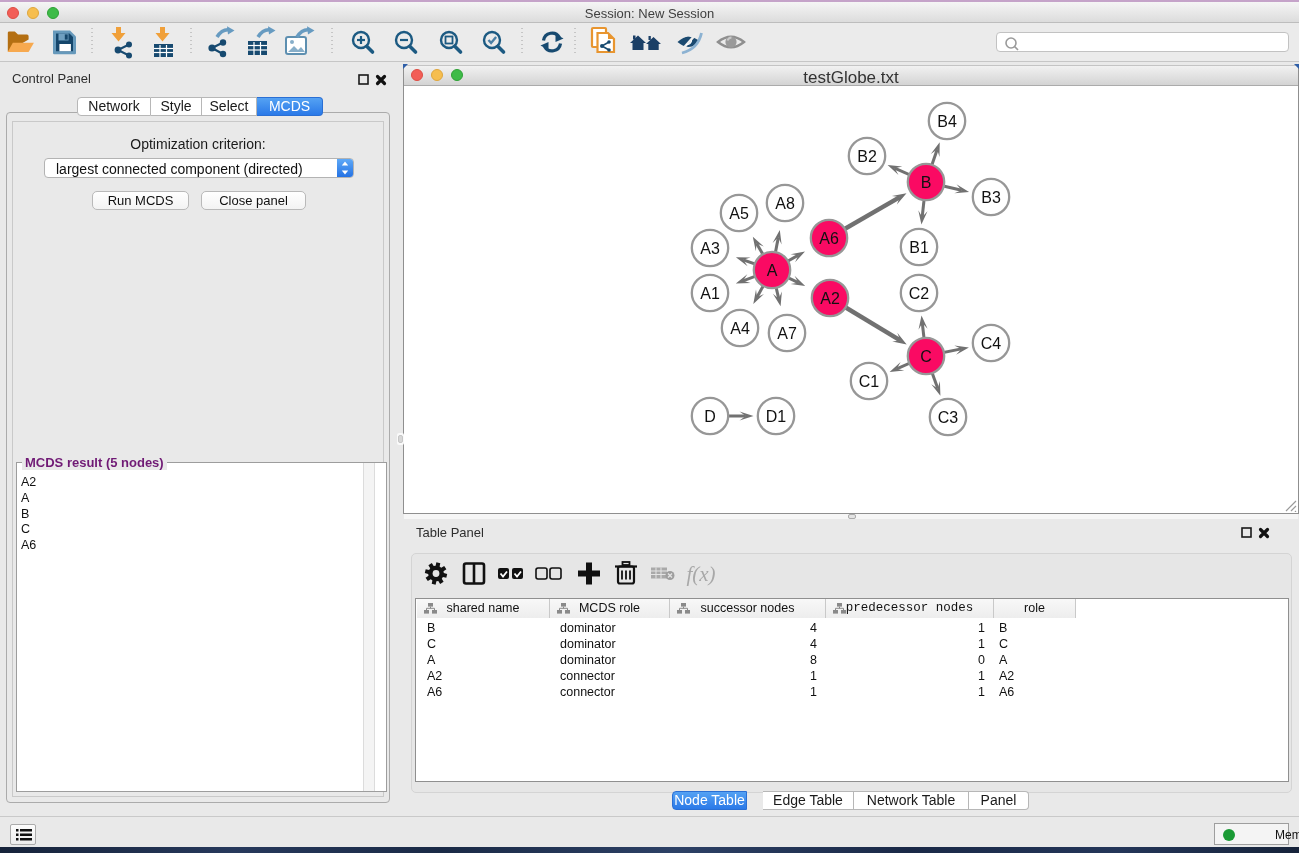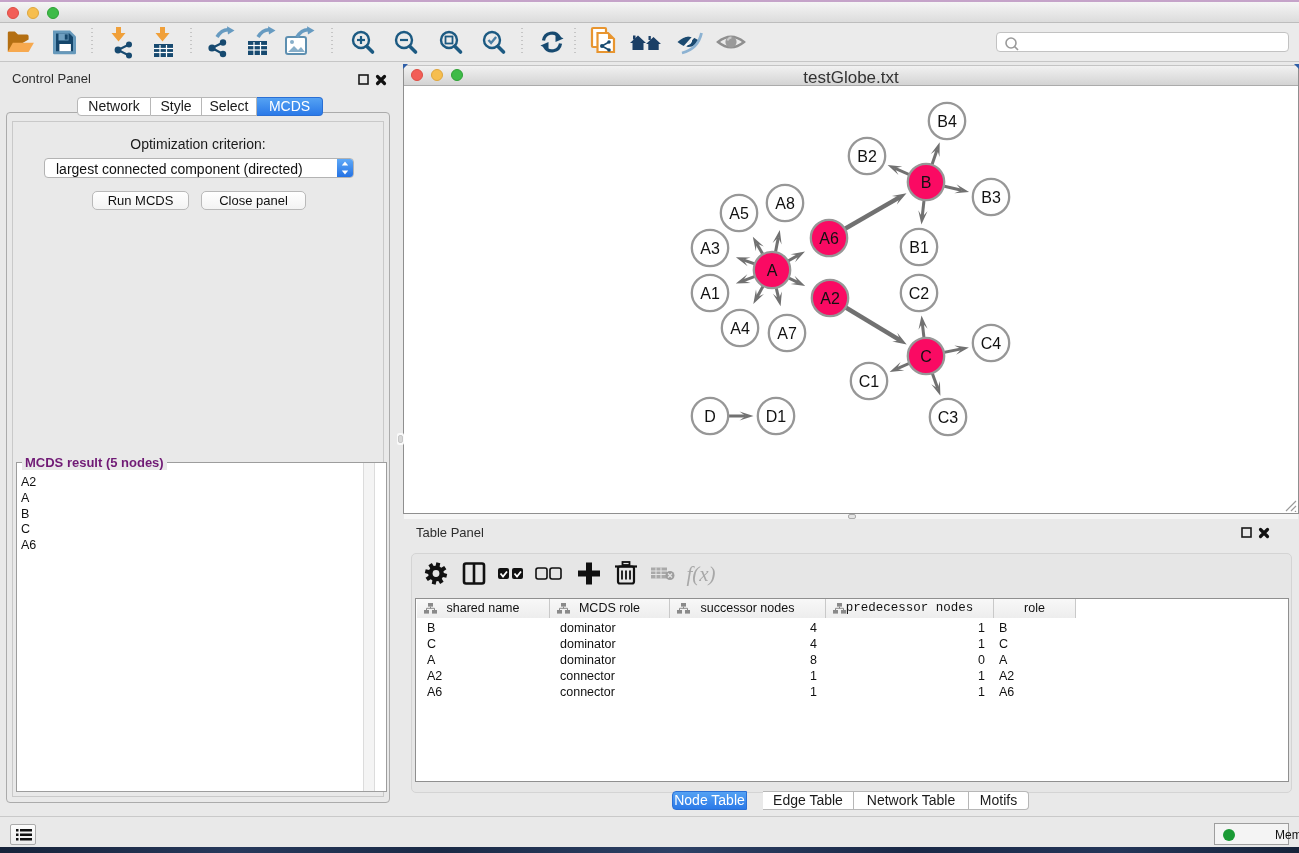--- a/index.html
+++ b/index.html
@@ -65,20 +65,21 @@
 #memory .mtxt { position:absolute; left:23px; top:4px; font-size:12px; color:#111;margin-left:37px; }
 #desktop-bottom { left:0; top:847px; width:1299px; height:6px; background:linear-gradient(90deg,#16233a,#27395c 18%,#1a2a46 34%,#2d4166 52%,#1a2947 70%,#243659 86%,#16233a); }
 </style>
 </head>
 <body>
 <div id="desktop-top" class="abs"></div>
 <div id="titlebar" class="abs">
   <div class="tl t1"></div>
     <div class="tl t2"></div>
     <div class="tl t3"></div>
+  <div id="title-text" class="abs">Session: New Session</div>
 </div>
 <div id="toolbar" class="abs">
     <svg width="1299" height="39" style="position:absolute;left:0;top:1px;">
       <line x1="92" y1="4" x2="92" y2="32" stroke="#a0a0a0" stroke-width="1" stroke-dasharray="1,3"></line>
       <line x1="191" y1="4" x2="191" y2="32" stroke="#a0a0a0" stroke-width="1" stroke-dasharray="1,3"></line>
       <line x1="332" y1="4" x2="332" y2="32" stroke="#a0a0a0" stroke-width="1" stroke-dasharray="1,3"></line>
       <line x1="522" y1="4" x2="522" y2="32" stroke="#a0a0a0" stroke-width="1" stroke-dasharray="1,3"></line>
       <line x1="575" y1="4" x2="575" y2="32" stroke="#a0a0a0" stroke-width="1" stroke-dasharray="1,3"></line>
       <g transform="translate(19,18)">
         <path d="M-11.2 9.5 V-9.2 a1.4 1.4 0 0 1 1.4 -1.4 h5.6 l3.2 3.2 h9 a1.6 1.6 0 0 1 1.6 1.6 v3.3" fill="#b46f12"></path>
@@ -436,21 +437,21 @@
     <div class="td" style="left:11px;top:85px;">A6</div>
     <div class="td" style="left:144px;top:85px;">connector</div>
     <div class="td" style="left:321px;top:85px;width:80px;text-align:right;">1</div>
     <div class="td" style="left:489px;top:85px;width:80px;text-align:right;">1</div>
     <div class="td" style="left:583px;top:85px;">A6</div>
   </div>
 <div id="tp-tabs" class="abs">
   <div class="tab" style="left:0;width:75px;border-radius:4px 0 0 4px;background:linear-gradient(#55a2f3,#2a79e8);color:#fff;border-color:#2a6fd4;">Node Table</div>
   <div class="tab" style="left:91px;width:91px;border-left:none;">Edge Table</div>
   <div class="tab" style="left:182px;width:115px;border-left:none;">Network Table</div>
-  <div class="tab" style="left:297px;width:60px;border-left:none;border-radius:0 4px 4px 0;">Motifs</div>
+  <div class="tab" style="left:297px;width:60px;border-left:none;border-radius:0 4px 4px 0;">Panel</div>
 </div>
 <div id="statusbar" class="abs">
   <div id="hamburger">
       <svg width="24" height="19" style="position:absolute;left:1px;top:0;">
         <g fill="#111">
           <rect x="4" y="4" width="2.5" height="2.5"></rect>
           <rect x="8" y="4" width="12" height="2.5"></rect>
           <rect x="4" y="8.5" width="2.5" height="2.5"></rect>
           <rect x="8" y="8.5" width="12" height="2.5"></rect>
           <rect x="4" y="13" width="2.5" height="2.5"></rect>

